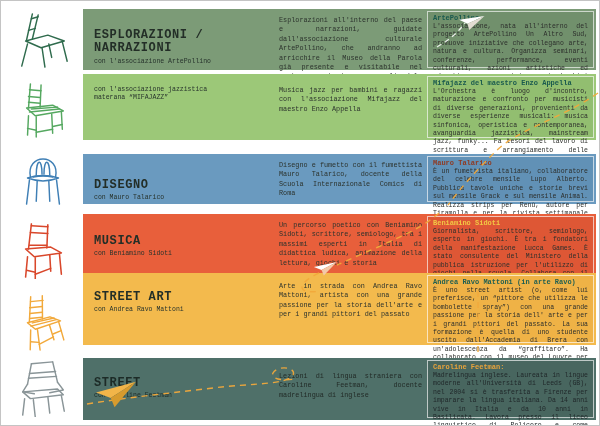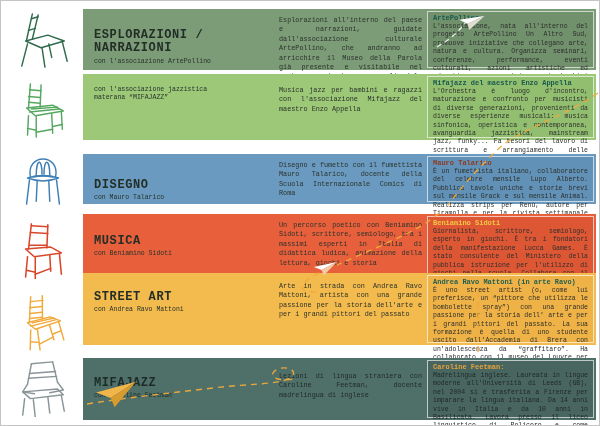--- a/index.html
+++ b/index.html
@@ -206,21 +206,21 @@
     </div>
     <p class="bdesc">Arte in strada con Andrea Ravo Mattoni, artista con una grande passione per la storia dell'arte e per i grandi pittori del passato</p>
     <aside class="ibox" style="background: rgb(239, 178, 70);">
       <h3 class="ititle" style="color: rgb(31, 95, 82);">Andrea Ravo Mattoni (in arte Ravo)</h3>
       <p class="ibody">È uno street artist (o, come lui preferisce, un “pittore che utilizza le bombolette spray”) con una grande passione per la storia dell' arte e per i grandi pittori del passato. La sua formazione è quella di uno studente uscito dall'Accademia di Brera con un'adolescenza da “graffitaro”. Ha collaborato con il museo del Louvre per due importanti progetti e con altre istituzioni, musei e festival.</p>
     </aside>
   </section>
 
   <section class="band b6" style="background: rgb(79, 112, 105);">
     <div class="tcol">
-      <h2 class="btitle" style="color:#1d2b27">MIFAJAZZ</h2>
+      <h2 class="btitle" style="color:#1d2b27">STREET</h2>
       <div class="bsub" style="color:#1d2b27">con Caroline Feetman</div>
     </div>
     <p class="bdesc" style="color:#222b27">Lezioni di lingua straniera con Caroline Feetman, docente madrelingua di inglese</p>
     <aside class="ibox" style="background: rgb(72, 102, 95);">
       <h3 class="ititle" style="color: rgb(232, 163, 60);">Caroline Feetman:</h3>
       <p class="ibody" style="color:#20282a">Madrelingua inglese. Laureata in lingue moderne all'Università di Leeds (GB), nel 2004 si è trasferita a Firenze per imparare la lingua italiana. Da 14 anni vive in Italia e da 10 anni in Basilicata. Lavora presso il liceo linguistico di Policoro e come traduttrice online. Insegna inglese ad alunni di tutte le età. È esaminatore per le certificazioni e da anni collabora con il WWF nei campi estivi.</p>
     </aside>
   </section>
 
   <svg class="decor" width="600" height="426" viewBox="0 0 600 426">

